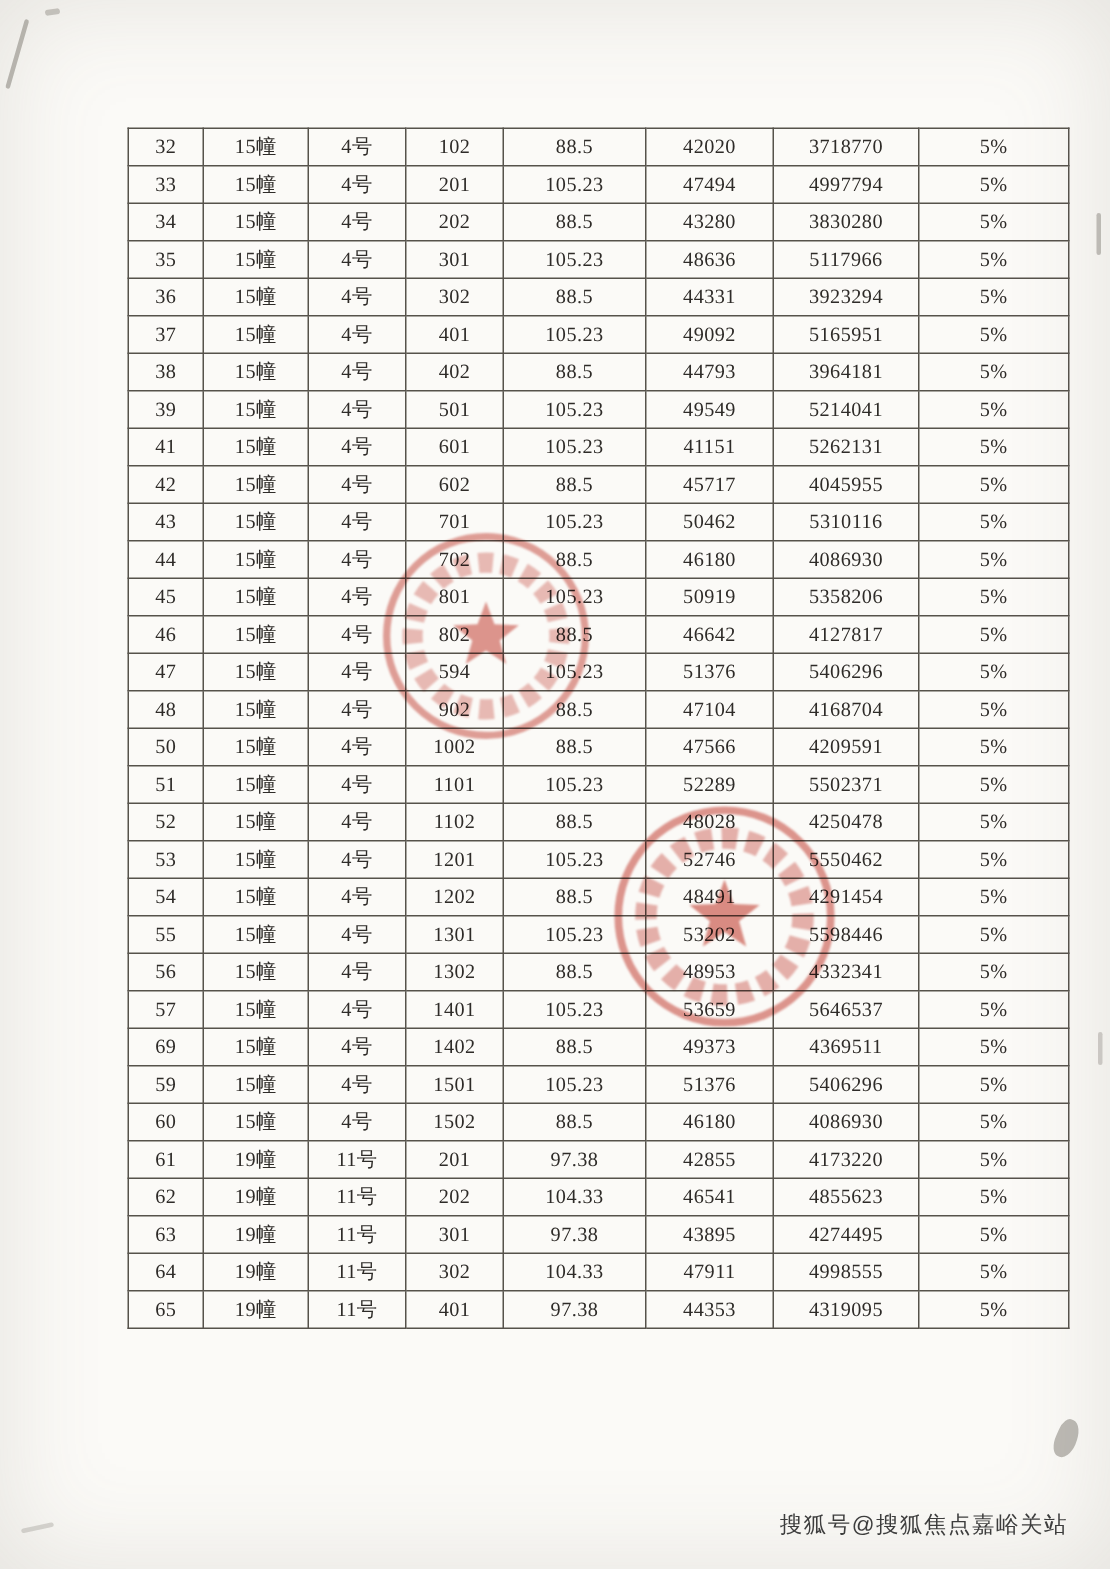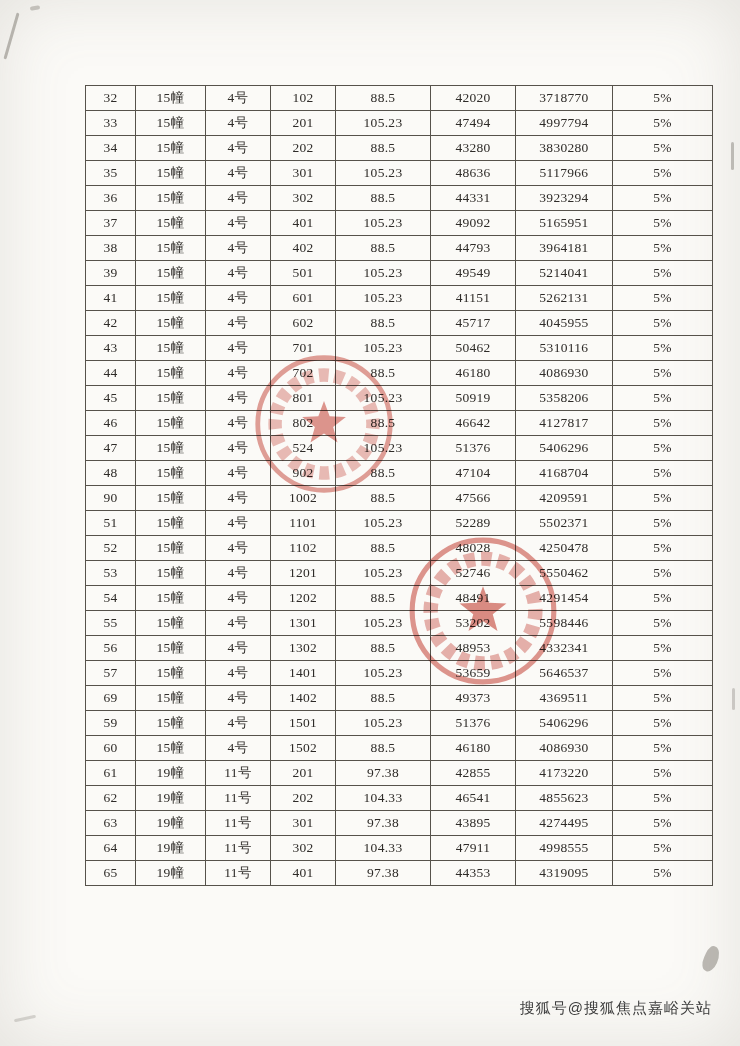--- a/index.html
+++ b/index.html
@@ -40,21 +40,21 @@
     position: absolute;
     mix-blend-mode: multiply;
     filter: blur(0.6px);
     pointer-events: none;
   }
   .seal-1 { left: 252px; top: 352px; }
   .seal-2 { left: 406px; top: 534px; }
   .watermark {
     position: absolute;
     right: 28px;
-    bottom: 28px;
+    bottom: 20px;
     font-size: 15px;
     color: #3d3d3d;
     font-family: "Liberation Sans", "DejaVu Sans", sans-serif;
     letter-spacing: 1px;
   }
   .artifact {
     position: absolute;
     background: #6f6a62;
     border-radius: 2px;
     pointer-events: none;
@@ -220,38 +220,38 @@
           <td>802</td>
           <td>88.5</td>
           <td>46642</td>
           <td>4127817</td>
           <td>5%</td>
         </tr>
         <tr>
           <td>47</td>
           <td>15幢</td>
           <td>4号</td>
-          <td>524</td>
+          <td>594</td>
           <td>105.23</td>
           <td>51376</td>
           <td>5406296</td>
           <td>5%</td>
         </tr>
         <tr>
           <td>48</td>
           <td>15幢</td>
           <td>4号</td>
           <td>902</td>
           <td>88.5</td>
           <td>47104</td>
           <td>4168704</td>
           <td>5%</td>
         </tr>
         <tr>
-          <td>90</td>
+          <td>50</td>
           <td>15幢</td>
           <td>4号</td>
           <td>1002</td>
           <td>88.5</td>
           <td>47566</td>
           <td>4209591</td>
           <td>5%</td>
         </tr>
         <tr>
           <td>51</td>

